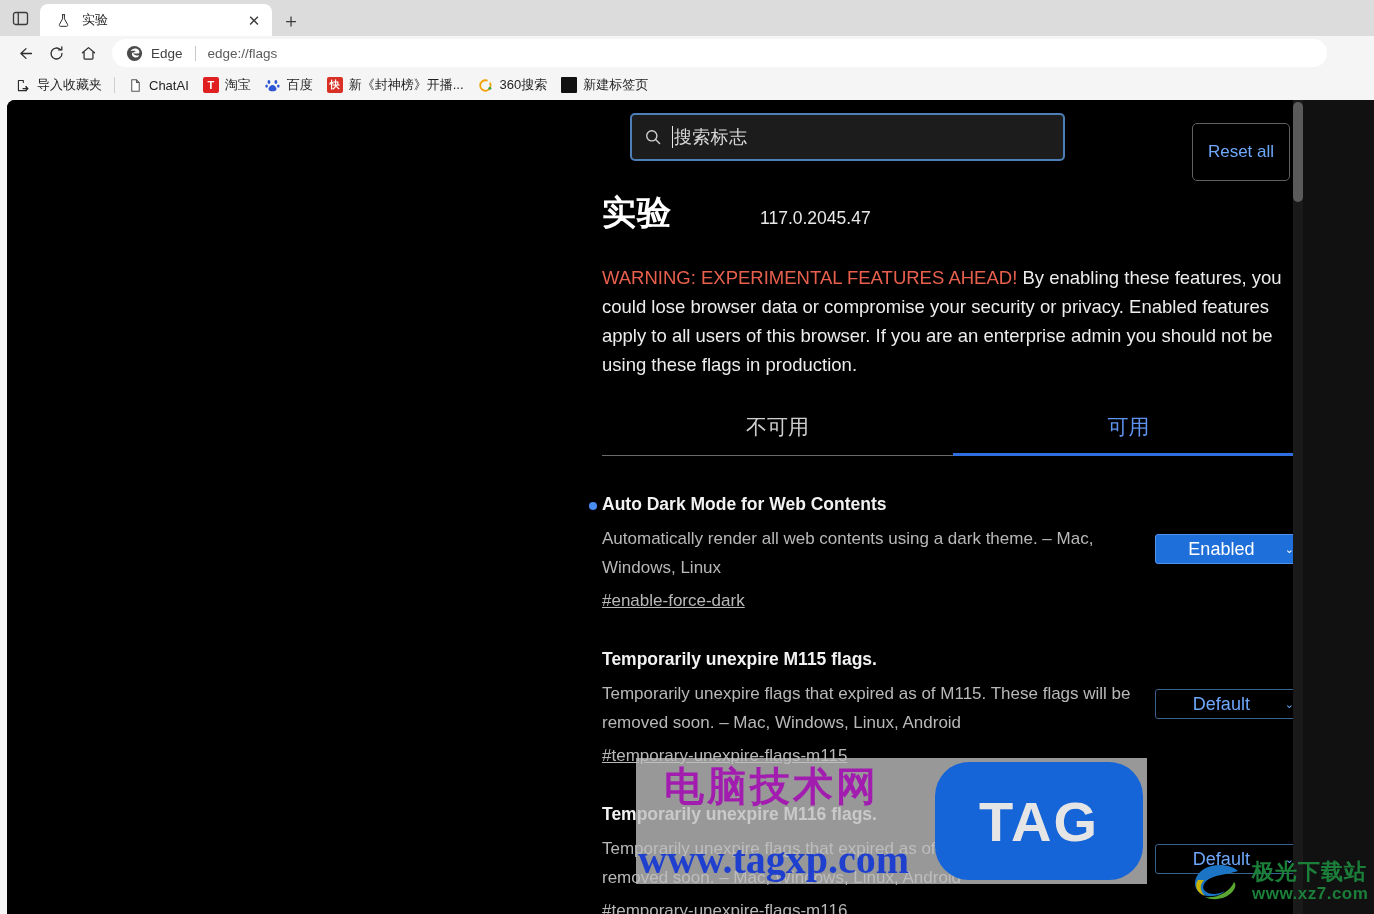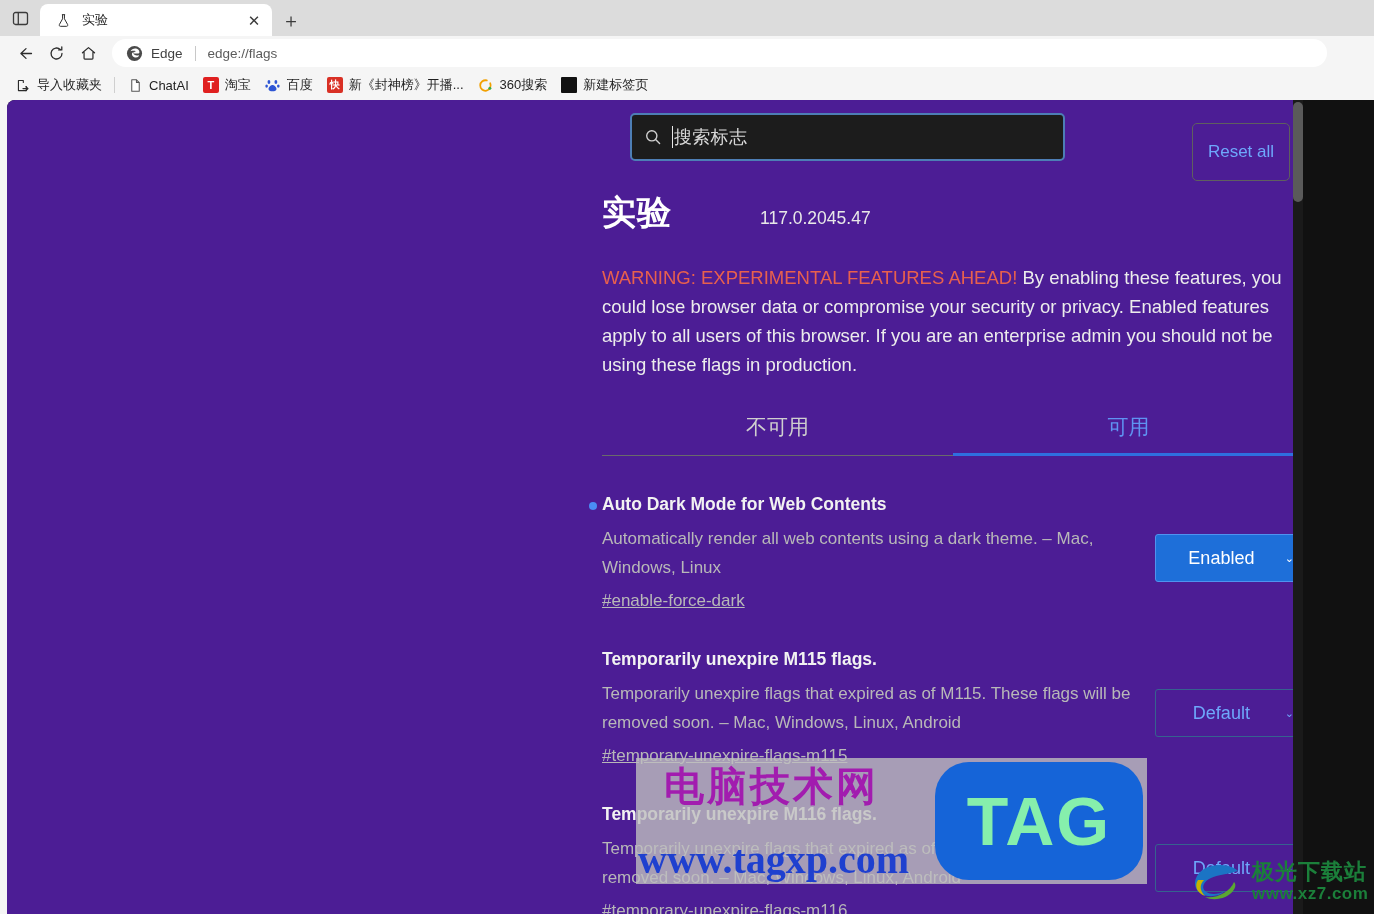--- a/index.html
+++ b/index.html
@@ -74,21 +74,21 @@
   .bm-ico { width: 16px; height: 16px; flex: 0 0 16px; display: flex; align-items: center; justify-content: center; font-size: 11px; font-weight: bold; border-radius: 2px; }
   .bm-divider { width: 1px; height: 16px; background: #cfcfcf; margin: 0 5px; }
 
   
   .page {
     position: absolute; left: 7px; top: 100px; width: 1367px; height: 814px;
     background: #121212; border-top-left-radius: 8px; overflow: hidden;
   }
   .page-inner {
     position: absolute; left: 0; top: 0; width: 1296px; height: 814px;
-    background: #4c1d95;
+    background: #000000;
   }
   .page-gutter {
     position: absolute; right: 0; top: 0; width: 71px; height: 814px; background: #111111;
   }
   .scrollbar-track {
     position: absolute; right: 71px; top: 0; width: 10px; height: 814px; background: #1a1a1a;
   }
   .scrollbar-thumb {
     position: absolute; right: 71px; top: 2px; width: 10px; height: 100px;
     background: #5a5a5a; border-radius: 5px;
@@ -151,21 +151,21 @@
     border-radius: 50%; background: #4a8df5;
   }
   .flag-desc {
     margin-top: 9px; font-size: 17px; line-height: 29px; color: #b8b8b8; width: 550px;
   }
   .flag-link {
     display: inline-block; margin-top: 9px; font-size: 17px; color: #b8b8b8;
     text-decoration: underline; cursor: pointer;
   }
   .flag-select {
-    position: absolute; right: 2px; top: 40px; width: 150px; height: 48px;
+    position: absolute; right: 2px; top: 40px; width: 150px; height: 30px;
     border-radius: 3px; display: flex; align-items: center; justify-content: center;
     font-size: 18px; cursor: pointer; padding: 0 10px;
   }
   .flag-select .sel-label { flex: 1 1 auto; text-align: center; }
   .flag-select .chev { font-size: 11px; margin-left: 8px; }
   .sel-enabled { background: #1e6fd9; border: 1px solid #4f93ef; color: #ffffff; }
   .sel-default { background: transparent; border: 1px solid #36628f; color: #6ea8fb; }
 
   
   .wm-center {
@@ -177,21 +177,21 @@
     color: #a21caf; letter-spacing: 3px; font-family: "DejaVu Sans", sans-serif; margin-left: 16px;
   }
   .wm-url {
     position: absolute; left: 2px; top: 78px; font-size: 40px; font-weight: 700;
     color: #1f40cf; font-family: "Liberation Serif", serif; letter-spacing: 0px;
   }
   .wm-tag {
     position: absolute; right: 4px; top: 4px; width: 208px; height: 118px;
     background: #1564d8; border-radius: 34px;
     display: flex; align-items: center; justify-content: center;
-    color: #86efac; font-size: 68px; font-weight: 700; letter-spacing: 2px;
+    color: #e5e5e5; font-size: 56px; font-weight: 700; letter-spacing: 2px;
   }
   .wm-corner {
     position: absolute; right: 4px; bottom: 4px; width: 180px; height: 56px;
     z-index: 21; display: flex; align-items: center;
   }
   .wm-corner-text { margin-left: 10px; }
   .wm-corner-cn {
     font-size: 22px; font-weight: 700; color: #1b7f3a; letter-spacing: 1px;
     font-family: "DejaVu Sans", sans-serif; line-height: 24px;
   }

